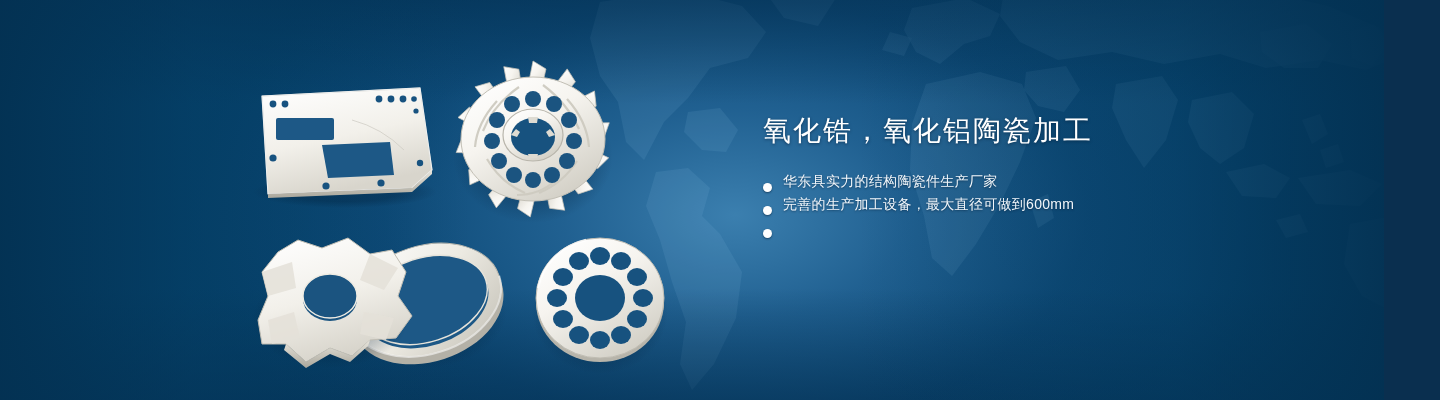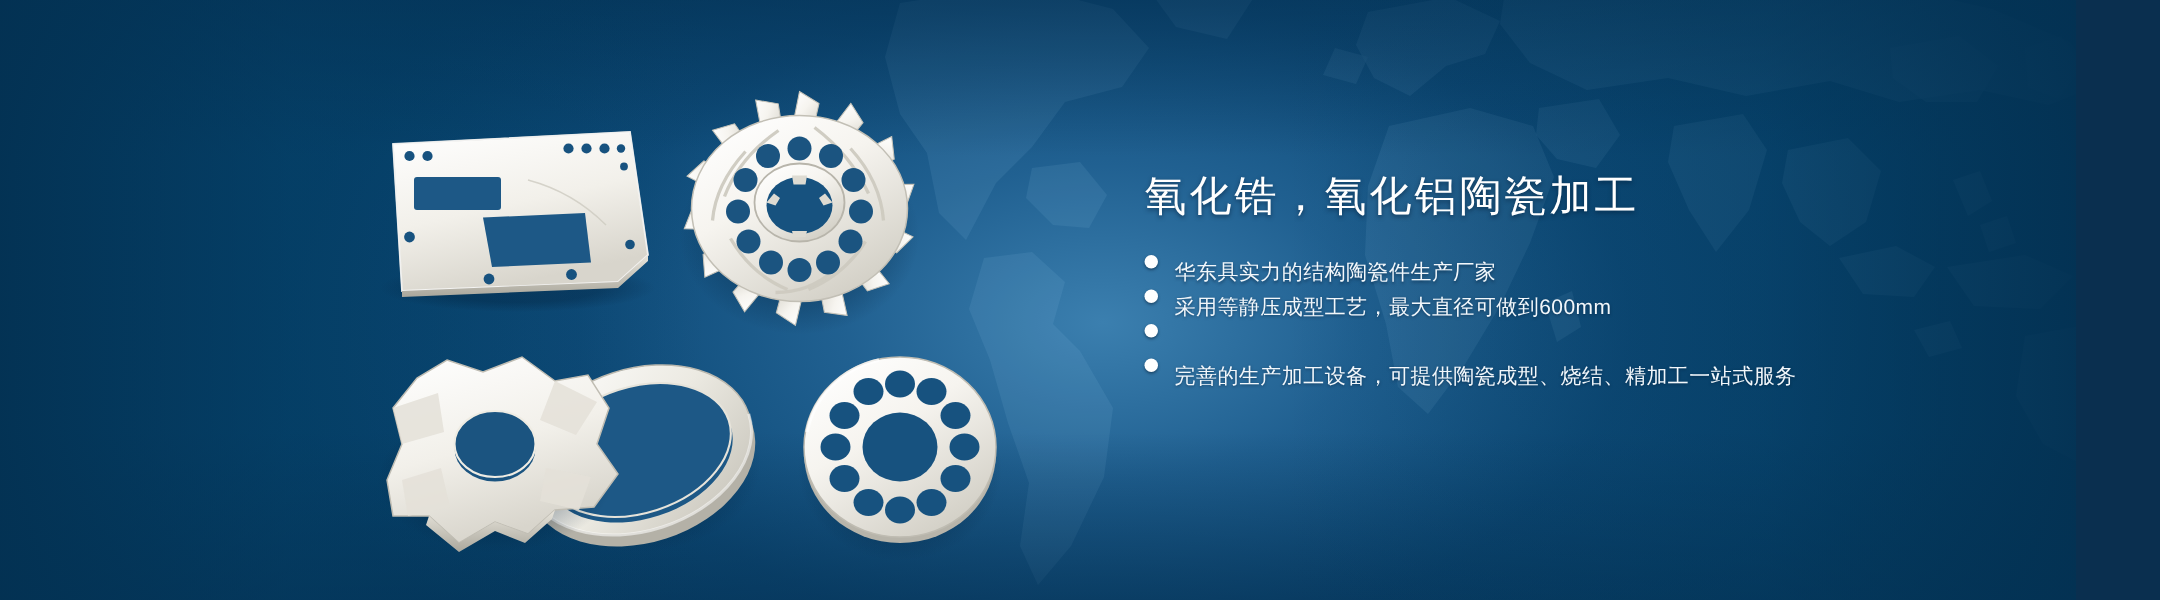--- a/index.html
+++ b/index.html
@@ -90,21 +90,21 @@
     text-shadow: 0 1px 3px rgba(0,24,48,0.55);
     white-space: nowrap;
   }
   .bullets {
     list-style: none;
     margin: 0;
     padding: 0;
   }
   .bullet {
     display: flex;
-    align-items: flex-start;
+    align-items: flex-end;
     height: 22px;
     margin-bottom: 1px;
   }
   .dot {
     flex: 0 0 auto;
     width: 9px;
     height: 9px;
     border-radius: 50%;
     background: #ffffff;
     margin-right: 11px;
@@ -373,25 +373,21 @@
   <div class="copy">
     <h1 class="headline">氧化锆，氧化铝陶瓷加工</h1>
 
     <ul class="bullets">
       <li class="bullet">
         <span class="dot"></span>
         <span class="bullet-text">华东具实力的结构陶瓷件生产厂家</span>
       </li>
       <li class="bullet">
         <span class="dot"></span>
-        <span class="bullet-text">采用等静压成型工艺，最大直径可做到600mm</span>
+        <span class="bullet-text">完善的生产加工设备，最大直径可做到600mm</span>
       </li>
       <li class="bullet">
         <span class="dot"></span>
       </li>
-      <li class="bullet">
-        <span class="dot"></span>
-        <span class="bullet-text">完善的生产加工设备，可提供陶瓷成型、烧结、精加工一站式服务</span>
-      </li>
     </ul>
   </div>
 
 </div>
 
 </body></html>

